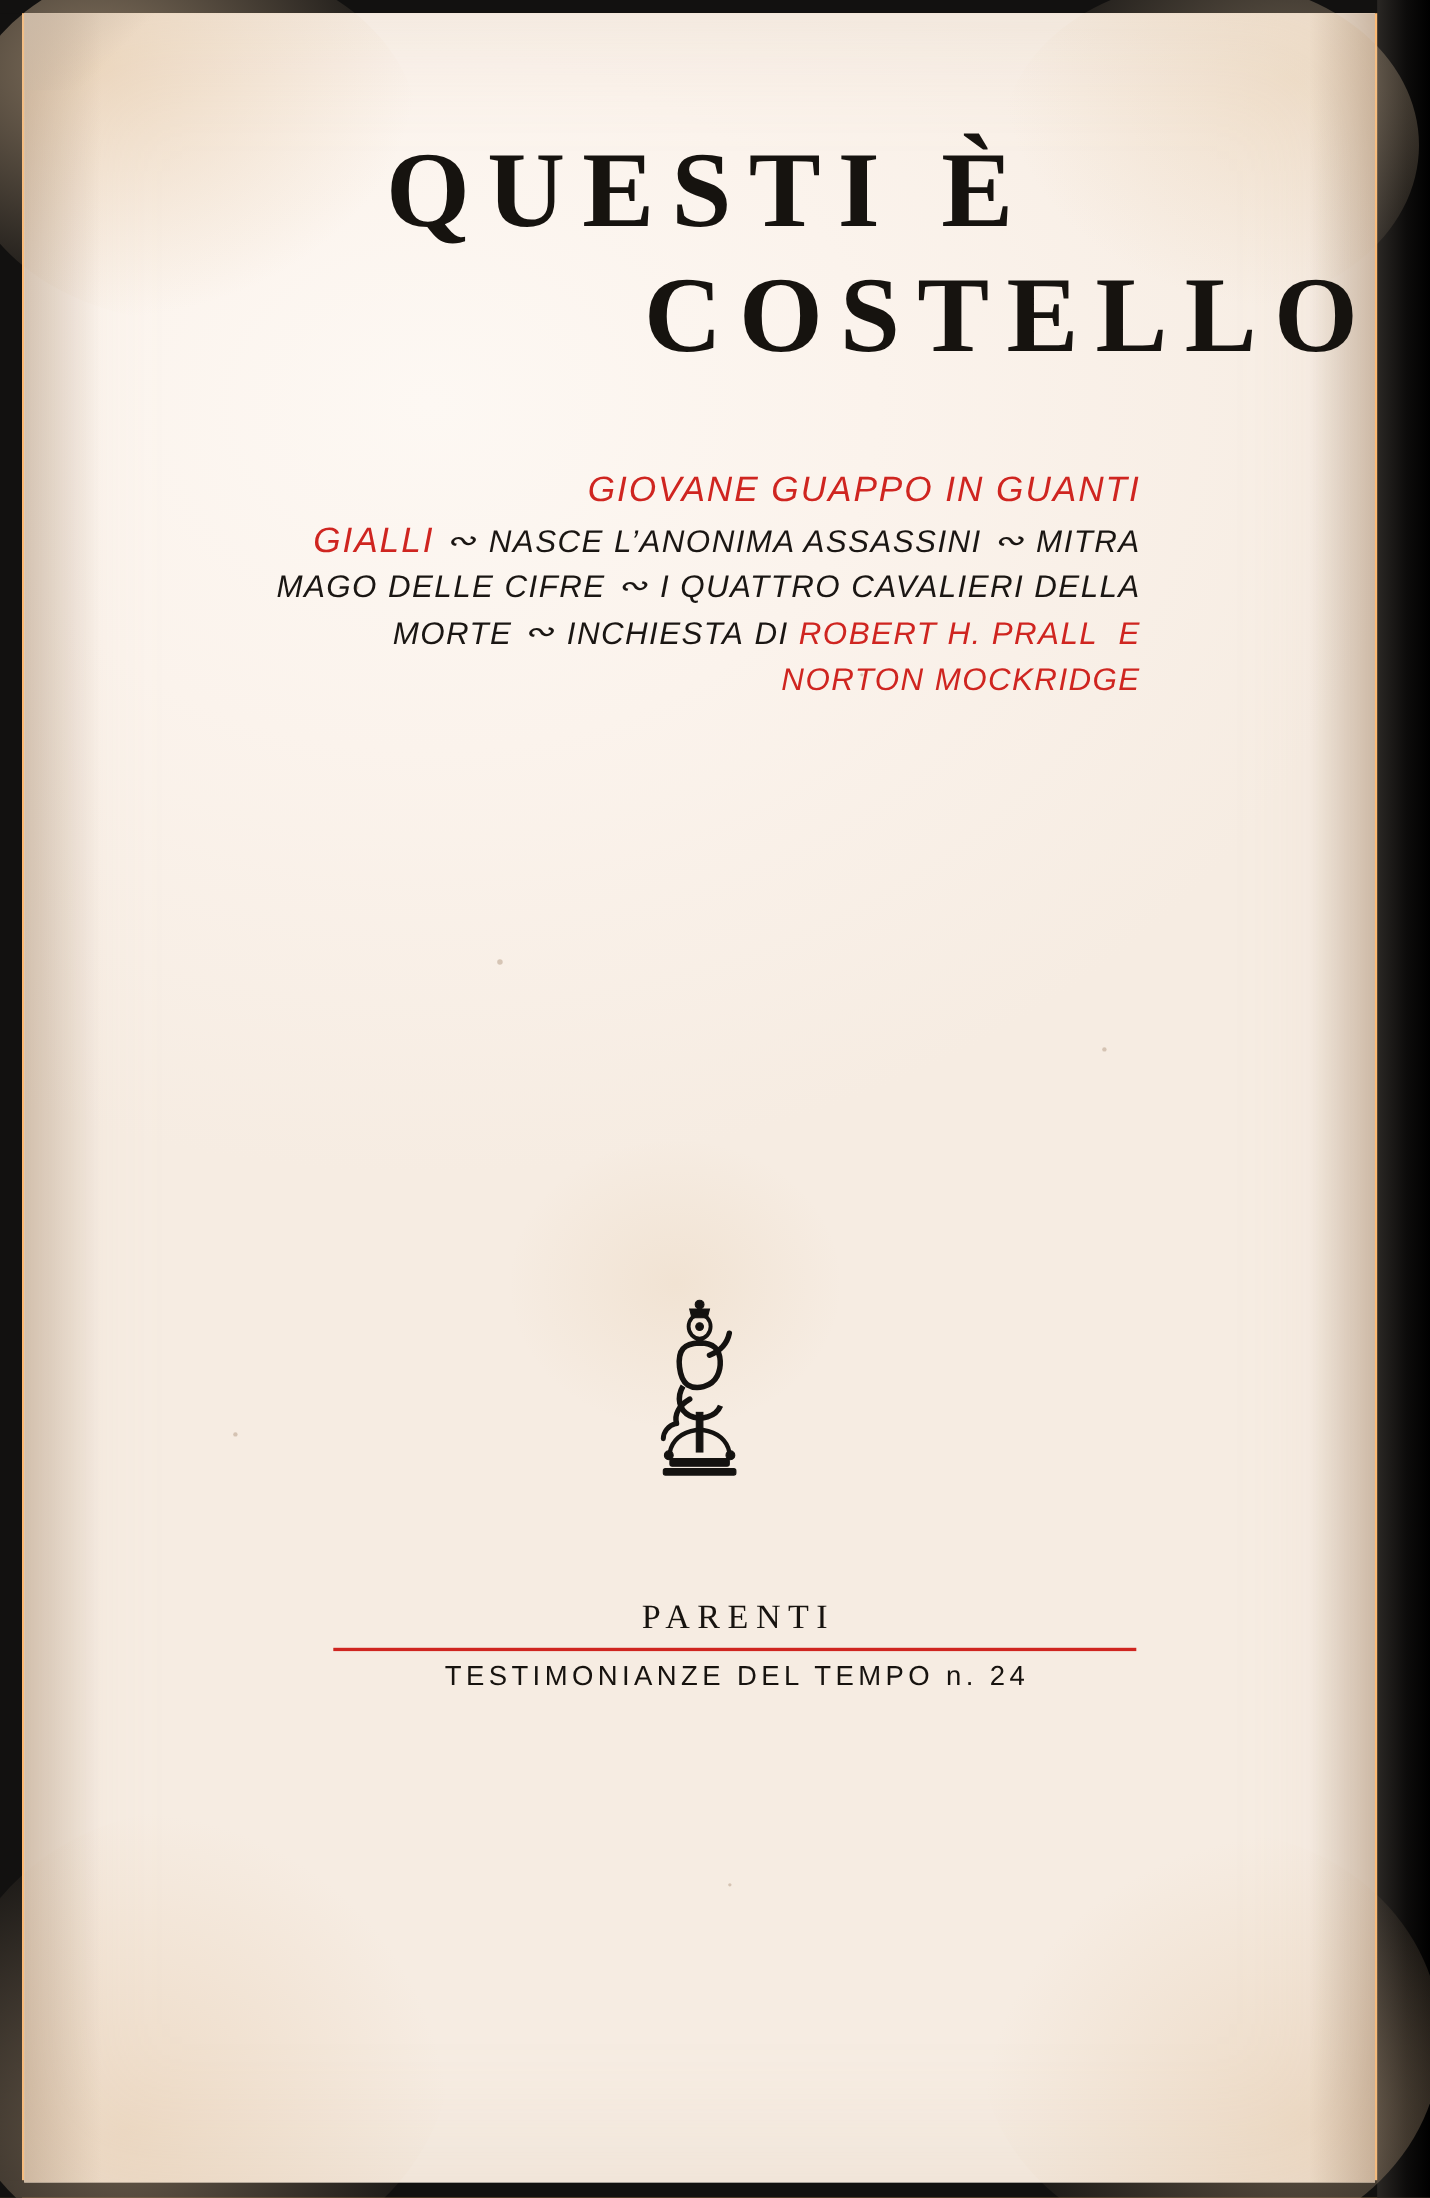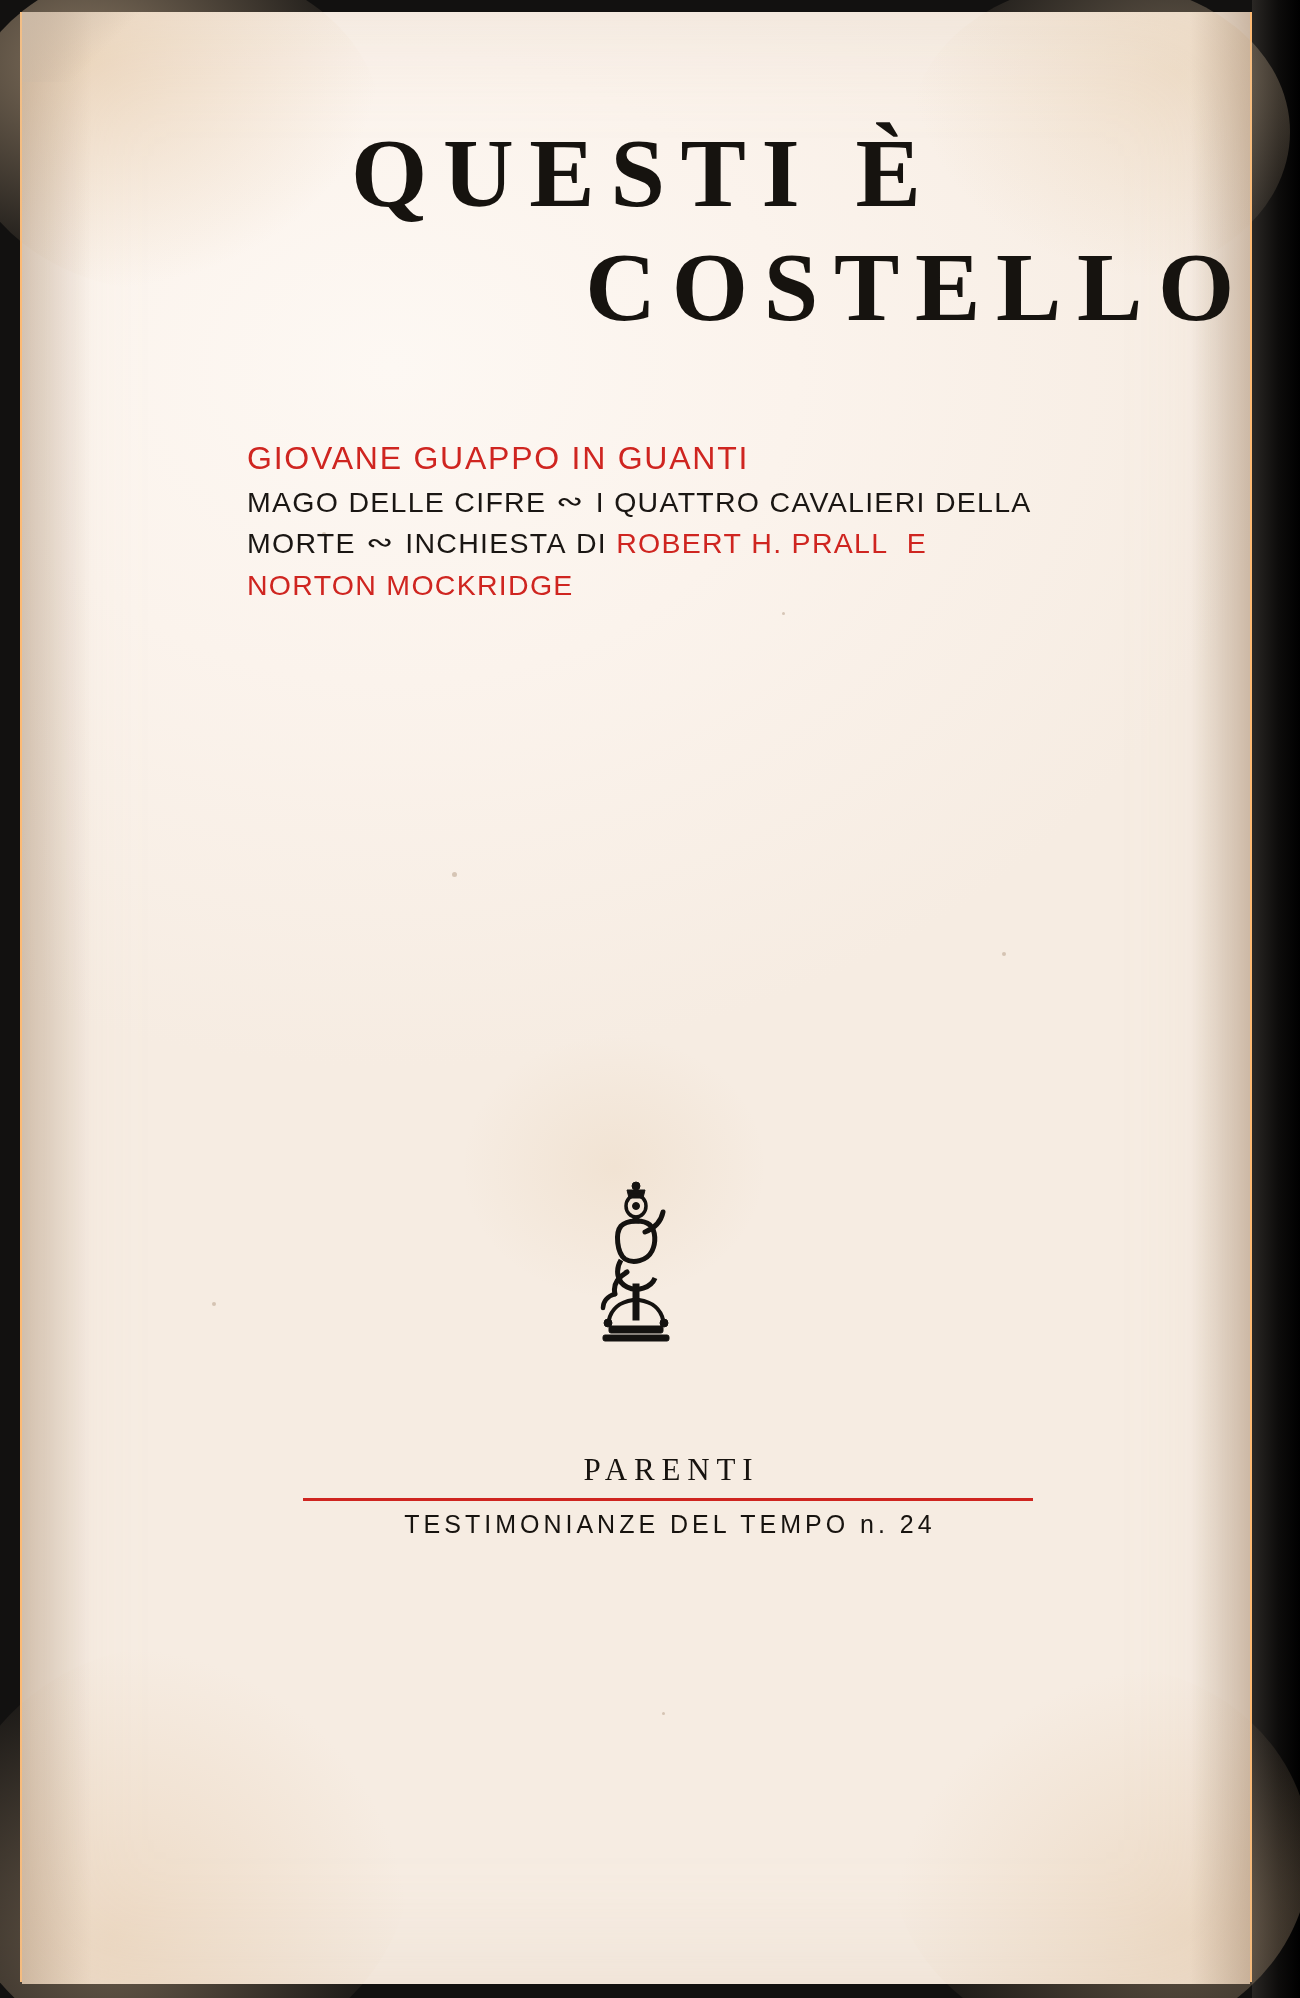--- a/index.html
+++ b/index.html
@@ -110,28 +110,29 @@
     letter-spacing: 0.16em;
     line-height: 1.0;
     white-space: nowrap;
   }
   .title-line-1 { font-size: 98px; margin-bottom: 16px; padding-left: 0.16em; }
   .title-line-2 { font-size: 98px; padding-left: 0.16em; text-align: right; }
 
   .subtitle-block {
     position: absolute;
     left: 225px;
-    top: 423px;
+    top: 409px;
     width: 790px;
     font-family: "Liberation Sans", sans-serif;
     font-size: 28.5px;
     letter-spacing: 0.045em;
     line-height: 1.46;
     color: #1a1613;
-    text-align: left;
+    text-align: right;
+    font-style: italic;
   }
   .sub-red {
     color: #cf2520;
   }
   .sub-lead {
     font-size: 32px;
     letter-spacing: 0.055em;
     color: #cf2520;
   }
   .swirl {
@@ -217,20 +218,27 @@
         <div class="title-line title-line-1">QUESTI È</div>
         <div class="title-line title-line-2">COSTELLO</div>
       </div>
 
       <div class="subtitle-block">
 
         <span class="just">
           <span class="sub-lead">GIOVANE GUAPPO IN GUANTI</span>
         </span>
 
+        <span class="just">
+          <span class="sub-lead">GIALLI</span>
+          <span class="swirl">∾</span>
+          <span>NASCE L’ANONIMA ASSASSINI</span>
+          <span class="swirl">∾</span>
+          <span>MITRA</span>
+        </span>
 
 
 
         <span class="just">
           <span>MAGO&nbsp;DELLE&nbsp;CIFRE</span>
           <span class="swirl">∾</span>
           <span>I&nbsp;QUATTRO&nbsp;CAVALIERI&nbsp;DELLA</span>
         </span>
 
         <span class="just">

